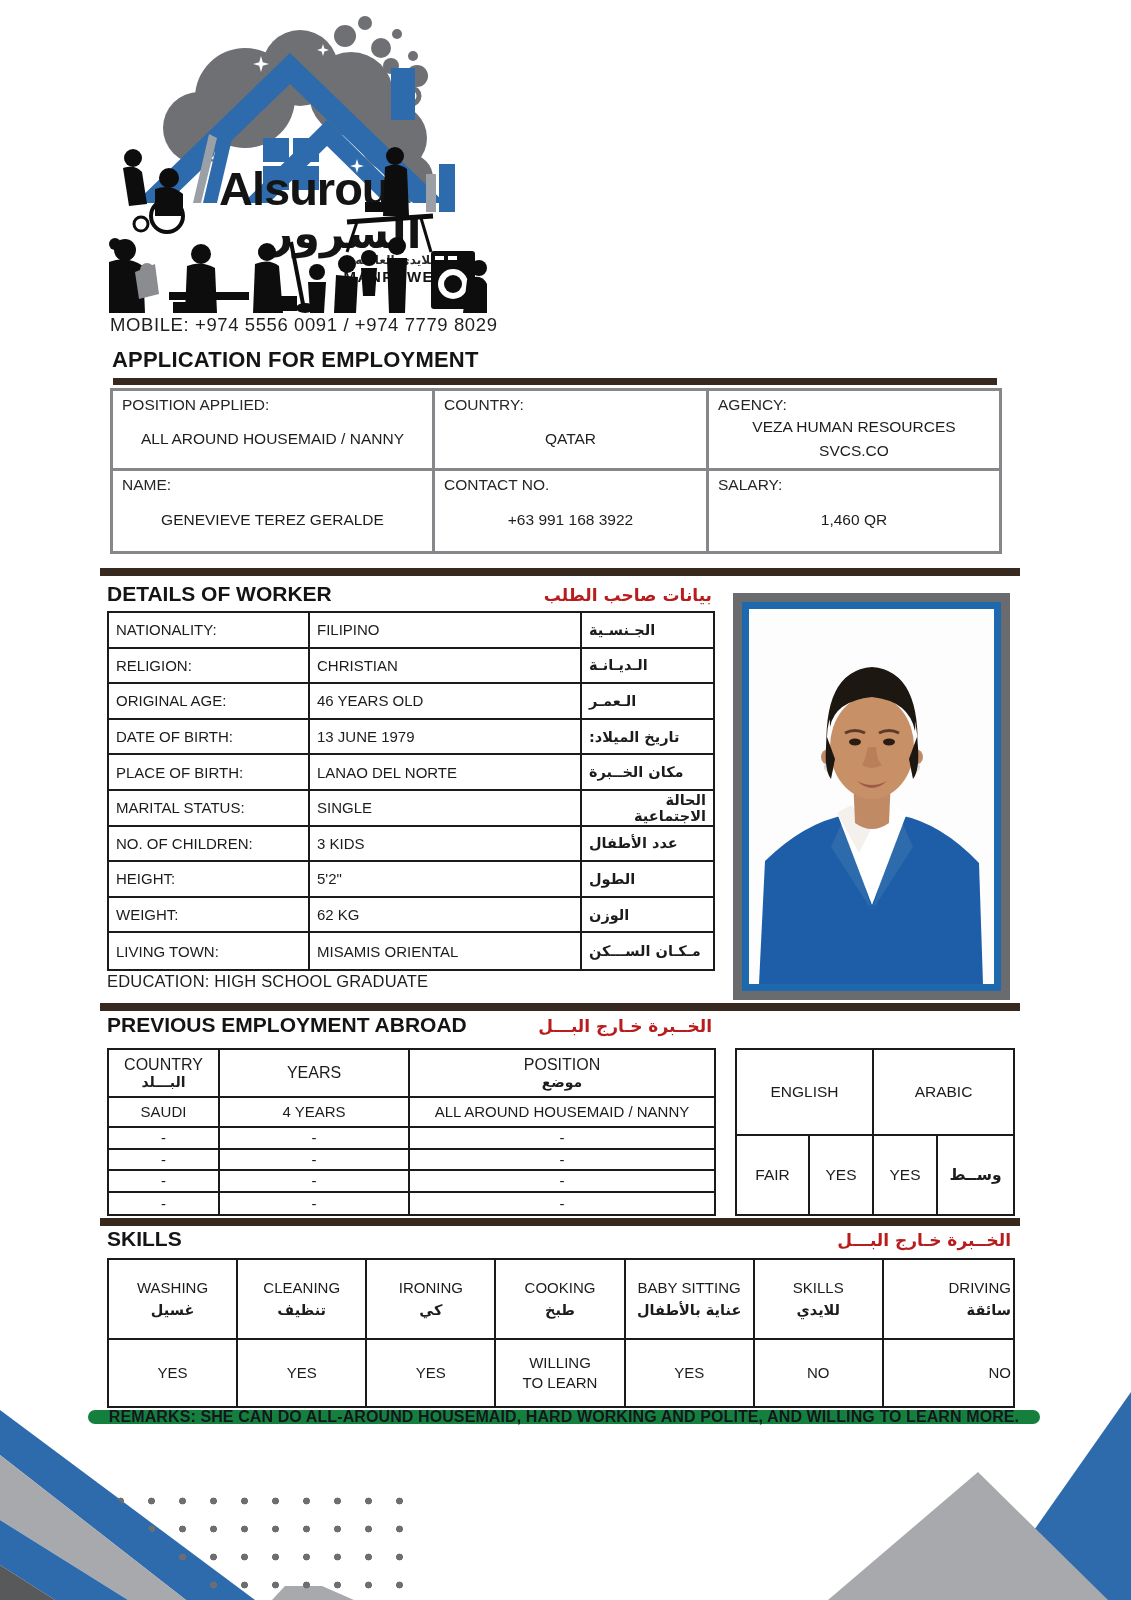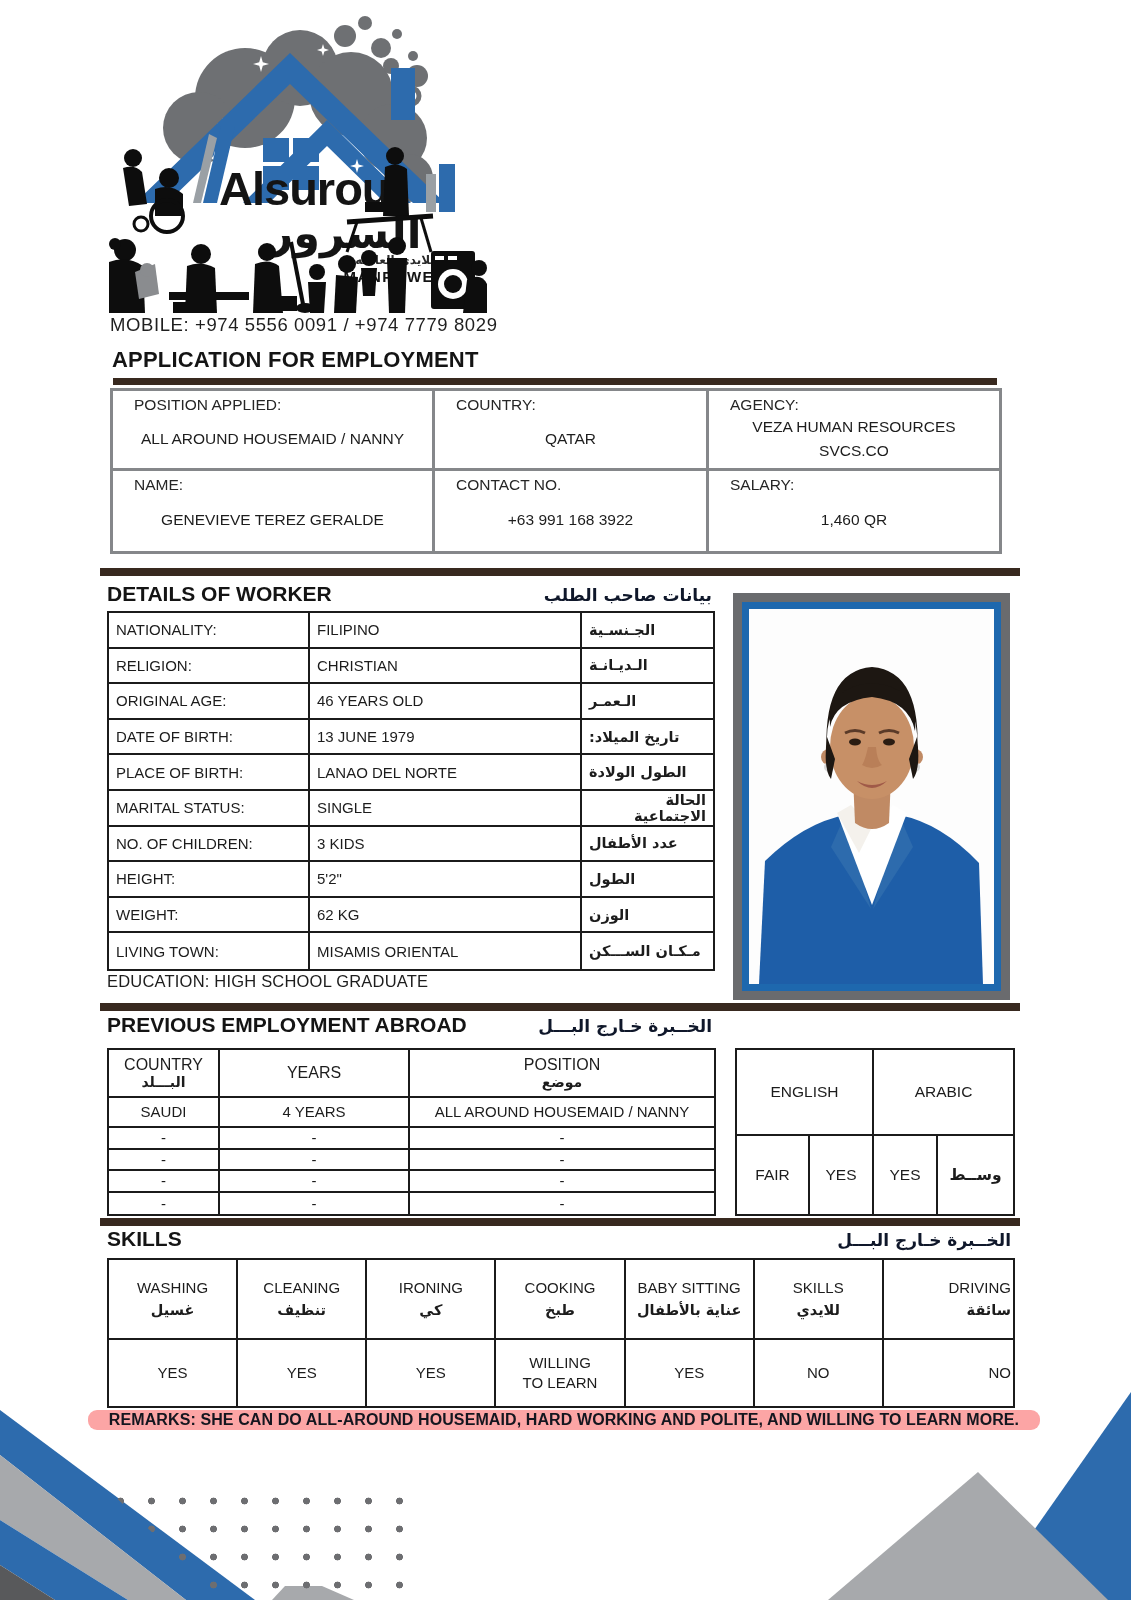--- a/index.html
+++ b/index.html
@@ -11,30 +11,30 @@
   
   .mobile-line{left:110px;top:314px;font-size:18.5px;letter-spacing:.6px;color:#1f1f1f;}
   .main-title{left:112px;top:347px;font-size:22px;font-weight:800;letter-spacing:.2px;color:#141414;}
   .rule{position:absolute;height:8px;background:#38291f;}
   .rule1{left:113px;top:378px;width:884px;height:7px;}
   .rule2{left:100px;top:568px;width:920px;}
   .rule3{left:100px;top:1003px;width:920px;}
   .rule4{left:100px;top:1218px;width:920px;}
 
   .sec-title{font-size:21px;font-weight:800;color:#141414;}
-  .sec-title-ar{font-size:17px;text-align:right;color:#0f172a;}
+  .sec-title-ar{font-size:17px;text-align:right;color:#b91c1c;}
 
   
   .cell{box-sizing:border-box;overflow:hidden;}
 
   
   .t1{left:110px;top:388px;width:886px;height:160px;border:3px solid #85878a;
       display:grid;grid-template-columns:322px 274px 1fr;grid-template-rows:1fr 1fr;}
   .t1 .cell{border-right:3px solid #85878a;border-bottom:3px solid #85878a;
-      display:flex;flex-direction:column;padding:5px 21px;}
+      display:flex;flex-direction:column;padding:5px 9px;}
   .t1 .cell:nth-child(3n){border-right:none;}
   .t1 .cell:nth-child(n+4){border-bottom:none;}
   .t1 .lbl{font-size:15.5px;color:#262626;}
   .t1 .val{flex:1;display:flex;align-items:center;justify-content:center;
       text-align:center;font-size:15.5px;color:#1d1d1d;line-height:1.5;}
 
   
   .det-title{left:107px;top:582px;}
   .det-title-ar{left:430px;top:585px;width:282px;}
   .t2{left:107px;top:611px;width:604px;height:356px;border:2px solid #1b1b1b;
@@ -79,21 +79,21 @@
   .t5{left:107px;top:1258px;width:904px;height:146px;border:2px solid #1b1b1b;
       display:grid;grid-template-columns:repeat(7,1fr);grid-template-rows:80px 1fr;}
   .t5 .cell{border-right:2px solid #1b1b1b;border-bottom:2px solid #1b1b1b;
       display:flex;flex-direction:column;align-items:center;justify-content:center;
       text-align:center;font-size:15px;line-height:1.35;padding:2px;}
   .t5 .cell.c-last{border-right:none;align-items:flex-end;}
   .t5 .cell.rlast{border-bottom:none;}
   .t5 .sk-ar{font-size:14.5px;margin-top:3px;}
 
   
-  .remarks{left:88px;top:1410px;width:952px;height:20px;background:#fca5a5;border-radius:9px;
+  .remarks{left:88px;top:1410px;width:952px;height:14px;background:#15803d;border-radius:9px;
       display:flex;align-items:center;justify-content:center;
       font-size:16px;font-weight:800;color:#14161f;letter-spacing:.1px;}
 
   
   .dots{left:102px;top:1484px;width:308px;height:112px;
       background-image:radial-gradient(circle,#6d6e71 3.2px,transparent 3.7px);
       background-size:31px 28px;background-position:3px 3px;
       clip-path:polygon(0 0,100% 0,100% 100%,116px 100%);}
   .decor svg{display:block;}
 </style>
@@ -254,21 +254,21 @@
     <div class="cell">CHRISTIAN</div>
     <div class="cell c3 ar">الـديـانـة</div>
     <div class="cell">ORIGINAL AGE:</div>
     <div class="cell">46 YEARS OLD</div>
     <div class="cell c3 ar">الـعمـر</div>
     <div class="cell">DATE OF BIRTH:</div>
     <div class="cell">13 JUNE 1979</div>
     <div class="cell c3 ar">تاريخ الميلاد:</div>
     <div class="cell">PLACE OF BIRTH:</div>
     <div class="cell">LANAO DEL NORTE</div>
-    <div class="cell c3 ar">الطول الولادة</div>
+    <div class="cell c3 ar">مكان الخــبرة</div>
     <div class="cell">MARITAL STATUS:</div>
     <div class="cell">SINGLE</div>
     <div class="cell c3 ar">الحالة الاجتماعية</div>
     <div class="cell">NO. OF CHILDREN:</div>
     <div class="cell">3 KIDS</div>
     <div class="cell c3 ar">عدد الأطفال</div>
     <div class="cell">HEIGHT:</div>
     <div class="cell">5'2"</div>
     <div class="cell c3 ar">الطول</div>
     <div class="cell">WEIGHT:</div>

